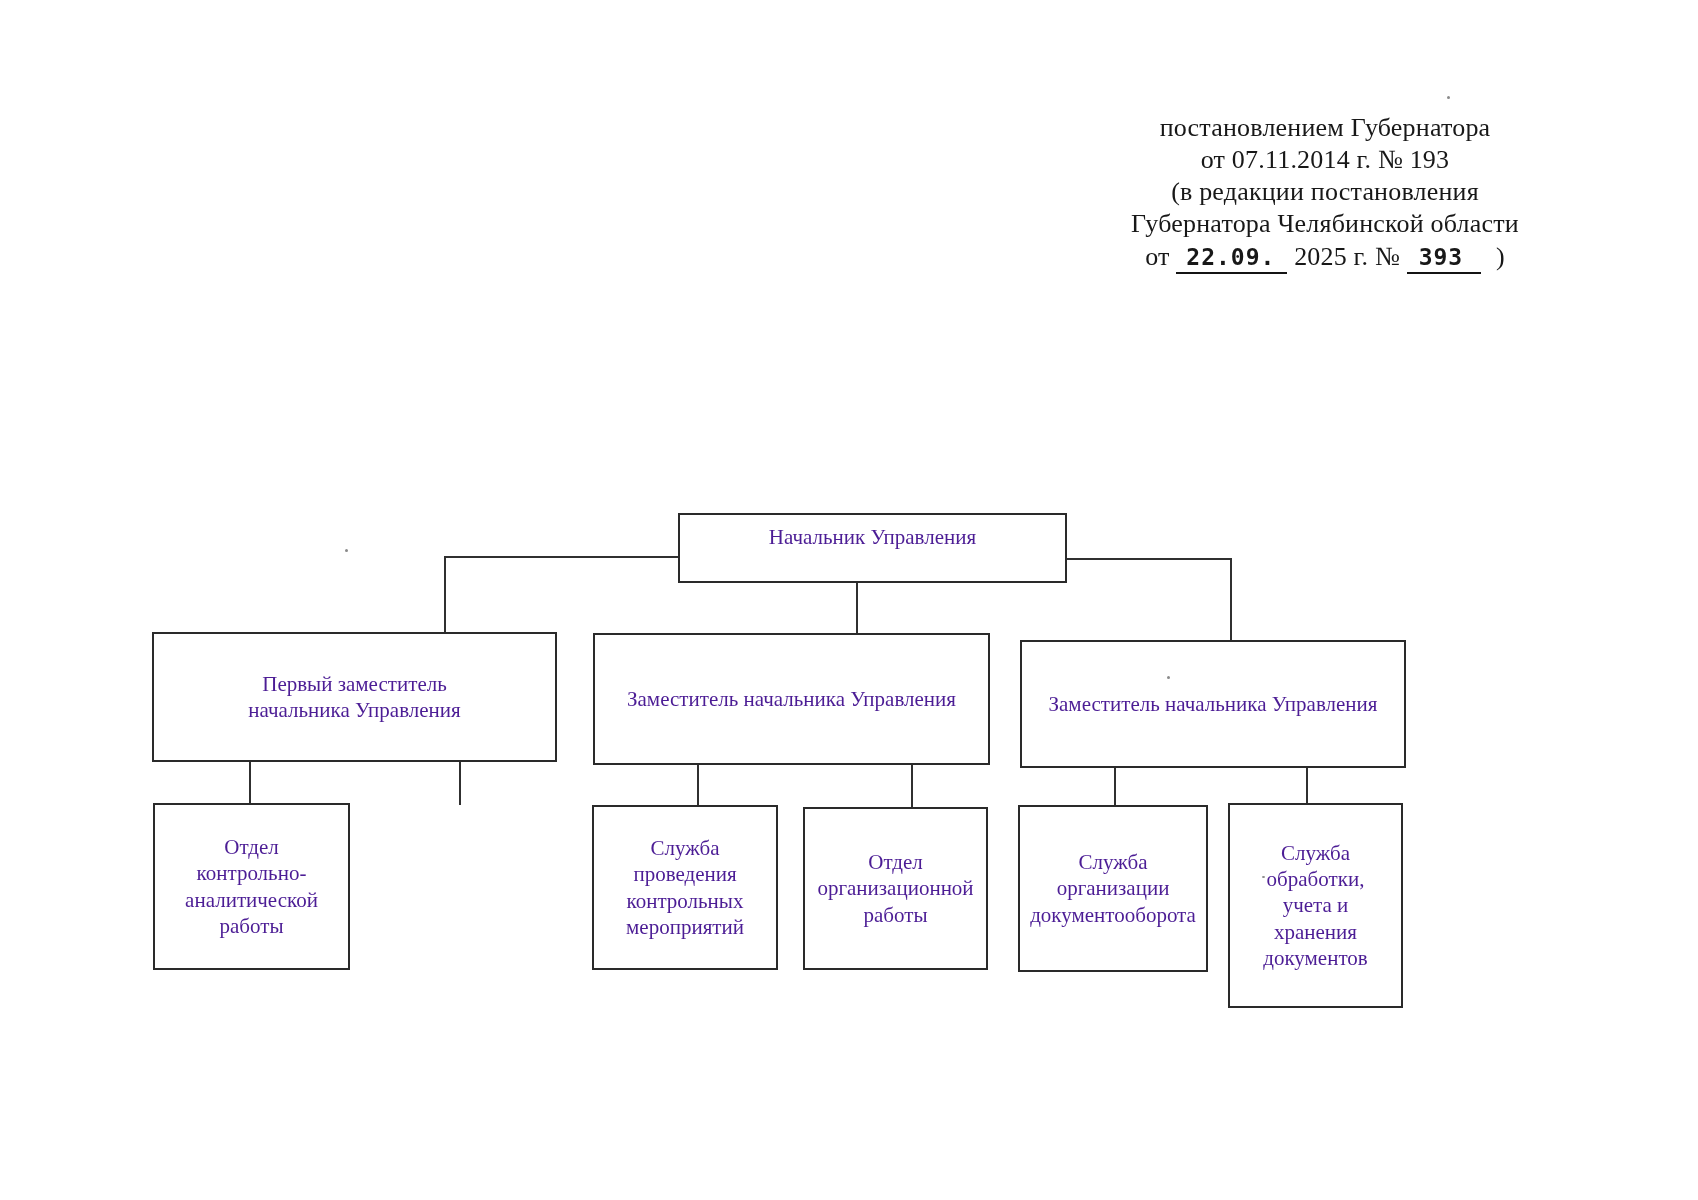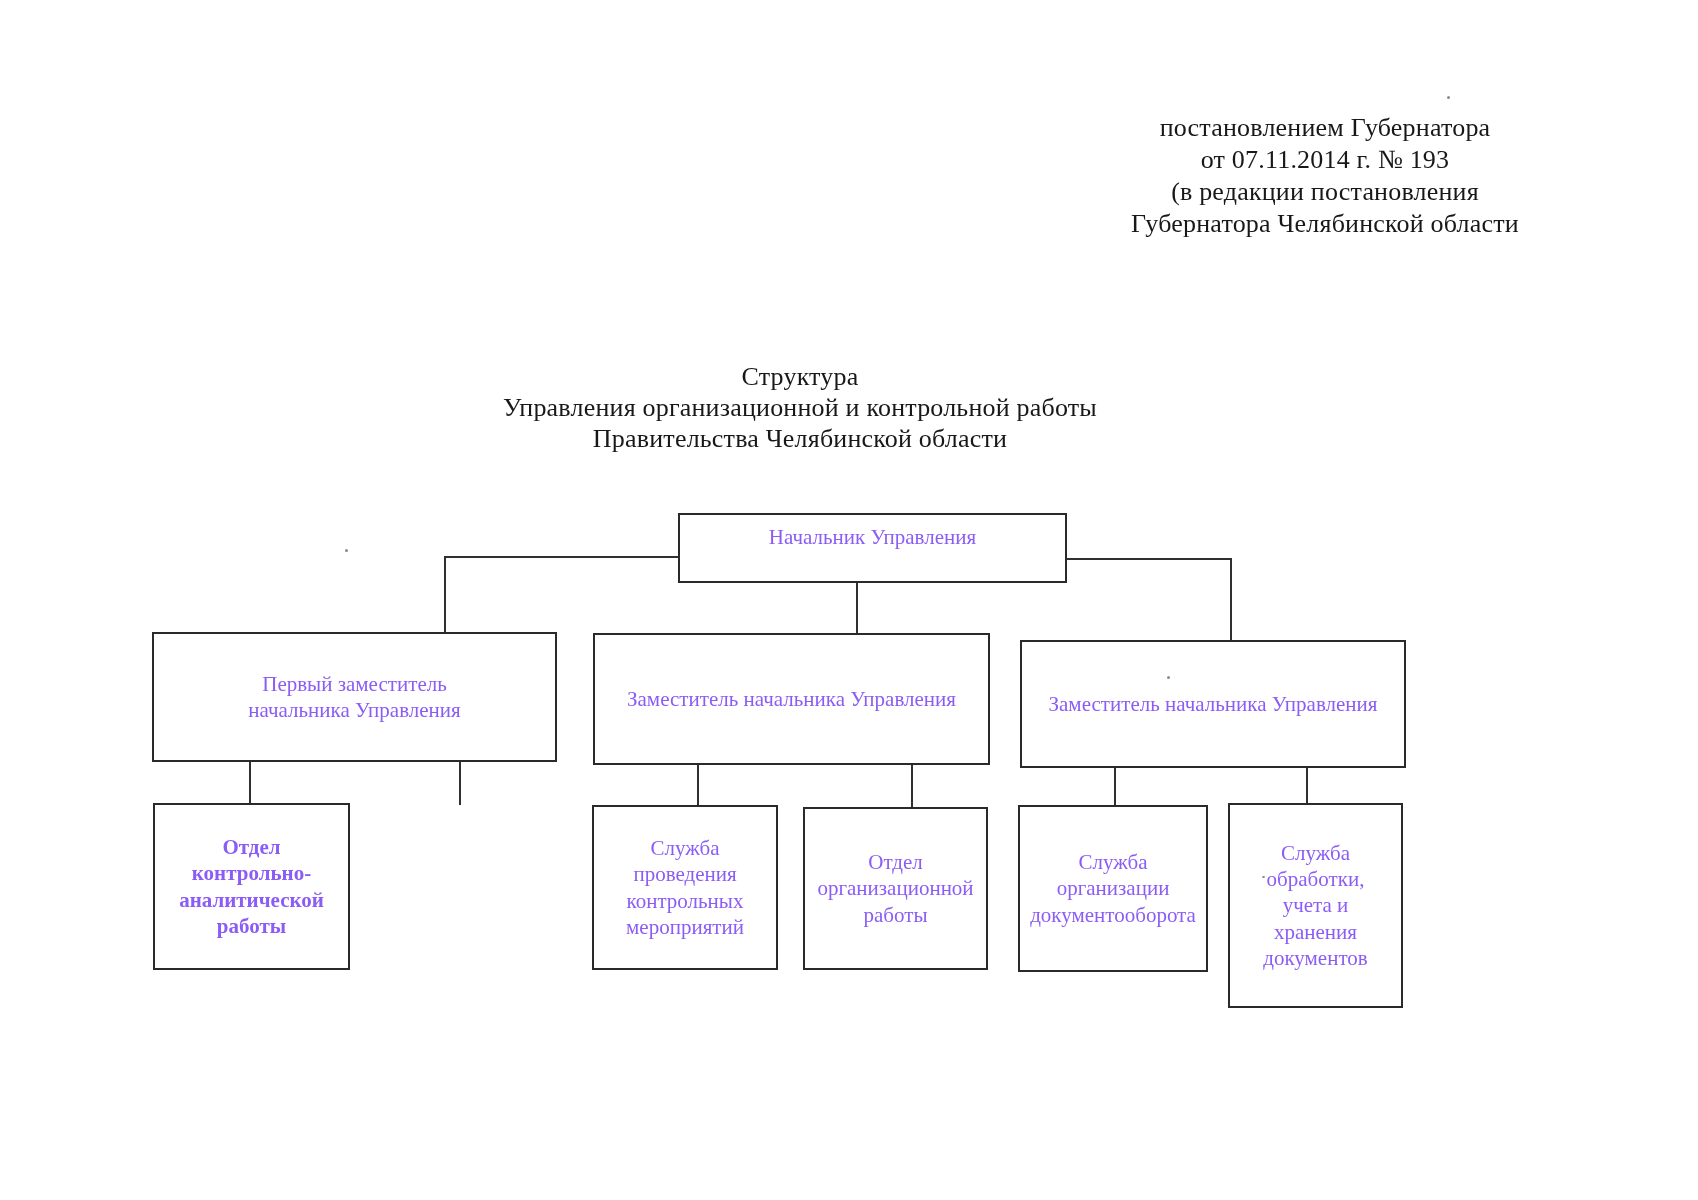--- a/index.html
+++ b/index.html
@@ -36,27 +36,27 @@
     text-align:center;font-size:26px;line-height:31px;
     letter-spacing:.2px;
   }
 
   
   .obox{
     position:absolute;box-sizing:border-box;
     border:2px solid #2a2a2a;background:#fff;
     display:flex;align-items:center;justify-content:center;
     text-align:center;font-size:21px;line-height:1.24;
-    color:#8b5cf6;
+    color:#4c1d95;
   }
   .b-root   {left:678px; top:513px; width:389px; height:70px; align-items:flex-start; padding-top:9px;}
   .b-l2a    {left:152px; top:632px; width:405px; height:130px; padding:0 82px;font-family:Liberation Serif, serif;}
   .b-l2b    {left:593px; top:633px; width:397px; height:132px; padding:0 12px;}
   .b-l2c    {left:1020px;top:640px; width:386px; height:128px; padding:0 12px;}
-  .b-l3a    {left:153px; top:803px; width:197px; height:167px; padding:0 12px;font-weight:bold;}
+  .b-l3a    {left:153px; top:803px; width:197px; height:167px; padding:0 12px;}
   .b-l3b    {left:370px; top:803px; width:188px; height:169px; padding:0 14px;}
   .b-l3c    {left:592px; top:805px; width:186px; height:165px; padding:0 18px;}
   .b-l3d    {left:803px; top:807px; width:185px; height:163px; padding:0 4px;}
   .b-l3e    {left:1018px;top:805px; width:190px; height:167px; padding:12px 12px;}
   .b-l3f    {left:1228px;top:803px; width:175px; height:205px; padding:0 20px;}
 
   
   .conn{position:absolute;background:#303030;}
   .c1{left:444px; top:556px; width:236px; height:2px;}  
   .c2{left:444px; top:556px; width:2px;  height:78px;}  
@@ -80,27 +80,29 @@
 </head>
 <body>
 
 <div class="page">
 
   <div class="approval">
     <div class="ln">постановлением Губернатора</div>
     <div class="ln">от 07.11.2014 г. № 193</div>
     <div class="ln">(в редакции постановления</div>
     <div class="ln">Губернатора Челябинской области</div>
+    <div class="amendment">
+      <span>от</span>
+      <span class="fill">22.09.</span>
+      <span>2025 г. №</span>
+      <span class="fill num">393</span>
+      <span class="paren">)</span>
+    </div>
   </div>
 
-  <div class="chart-title">
-    <div>Структура</div>
-    <div>Управления организационной и контрольной работы</div>
-    <div>Правительства Челябинской области</div>
-  </div>
 
   <div class="conn c1"></div>
   <div class="conn c2"></div>
   <div class="conn c3"></div>
   <div class="conn c4"></div>
   <div class="conn c5"></div>
   <div class="conn c6"></div>
   <div class="conn c7"></div>
   <div class="conn c8"></div>
   <div class="conn c9"></div>

